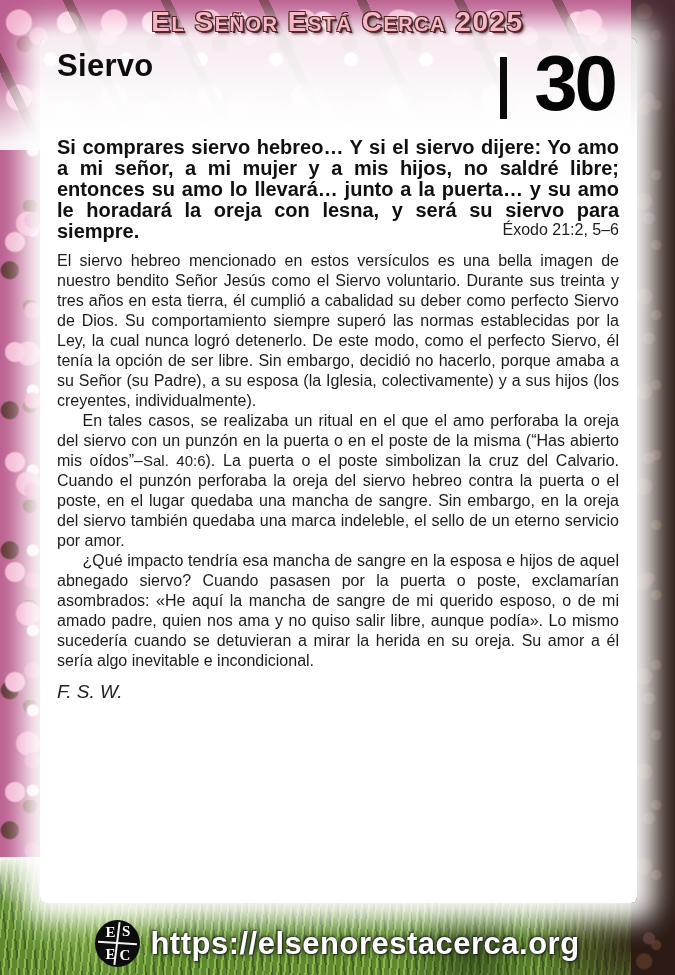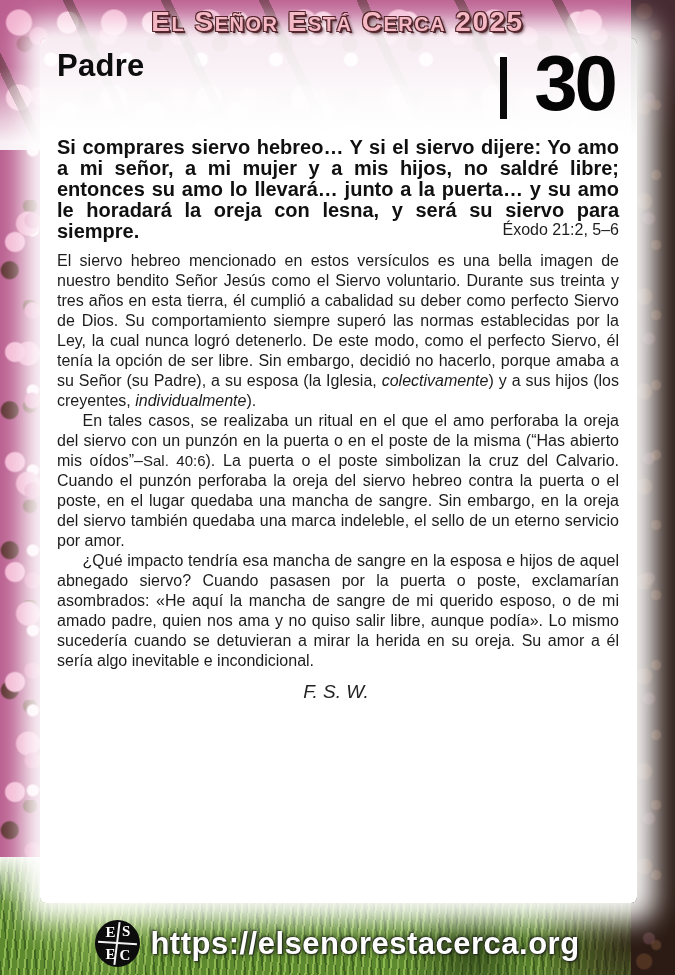--- a/index.html
+++ b/index.html
@@ -86,23 +86,23 @@
   .verse-ref{text-align:right;font-size:16px;font-weight:400;color:#1d1d1d;margin-top:-21px;}
   
   .article-title{
     margin-top:18px;text-align:center;
     font-variant:small-caps;font-weight:700;font-size:17px;
     letter-spacing:2.4px;color:#131313;
   }
   .body-text{margin-top:12px;font-size:16px;line-height:20px;text-align:justify;}
   .body-text p{margin:0;}
   .body-text p + p{text-indent:1.6em;}
-  .run-italic{font-style:italic;}
+  .run-italic{}
   .run-small{font-size:15px;}
-  .signature{text-align:center;font-style:italic;font-size:19px;margin-top:10px;padding-right:4px;color:#222;}
+  .signature{text-align:left;font-style:italic;font-size:19px;margin-top:10px;padding-right:4px;color:#222;}
   
   .footer{
     position:absolute;left:0;right:0;bottom:8px;z-index:6;
     display:flex;align-items:center;justify-content:center;gap:10px;
   }
   .logo{position:relative;width:45px;height:47px;background:#0c0c0c;border-radius:50%;flex:0 0 auto;}
   .logo::before{content:"";position:absolute;left:21px;top:2px;width:2px;height:43px;background:#f2f2f2;transform:rotate(7deg);}
   .logo::after{content:"";position:absolute;top:22px;left:3px;height:2px;width:39px;background:#f2f2f2;transform:rotate(4deg);}
   .logo i{position:absolute;font-family:"Liberation Serif",serif;font-style:normal;font-weight:700;font-size:15px;color:#fff;line-height:1;}
   .l-e1{top:5px;left:10px;} .l-s{top:4px;right:10px;} .l-e2{bottom:5px;left:10px;} .l-c{bottom:4px;right:10px;}
@@ -122,21 +122,21 @@
   <div class="bg-bottom"></div>
   <div class="bg-right"></div>
 
   <div class="year-title">El Señor Está Cerca 2025</div>
 
   <div class="panel">
     <div class="content">
 
       <div class="date-row">
         <div>
-          <div class="weekday">Padre</div>
+          <div class="weekday">Siervo</div>
         </div>
         <div class="day-wrap">
           <div class="day-bar"></div>
           <div class="day-num">30</div>
         </div>
       </div>
 
       <div class="verse">Si comprares siervo hebreo… Y si el siervo dijere: Yo amo a mi señor, a mi mujer y a mis hijos, no saldré libre; entonces su amo lo llevará… junto a la puerta… y su amo le horadará la oreja con lesna, y será su siervo para siempre.</div>
       <div class="verse-ref">Éxodo 21:2, 5–6</div>
 

